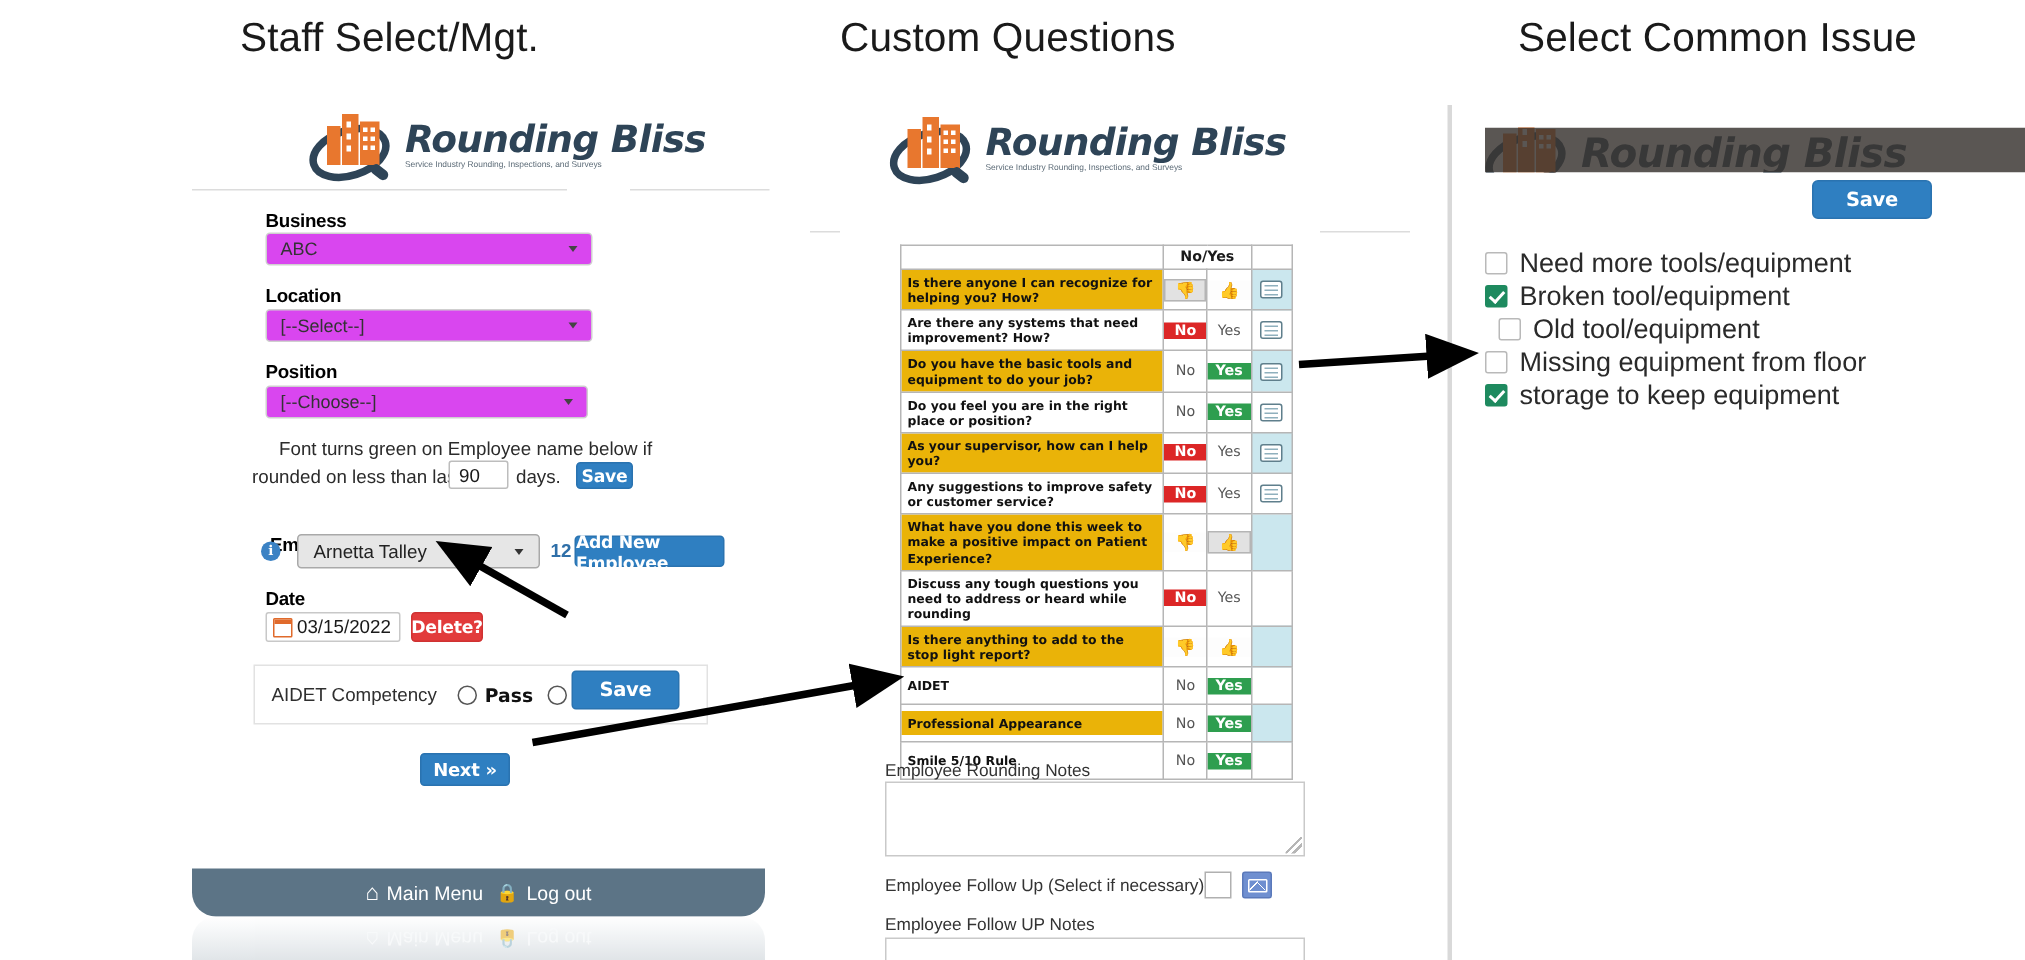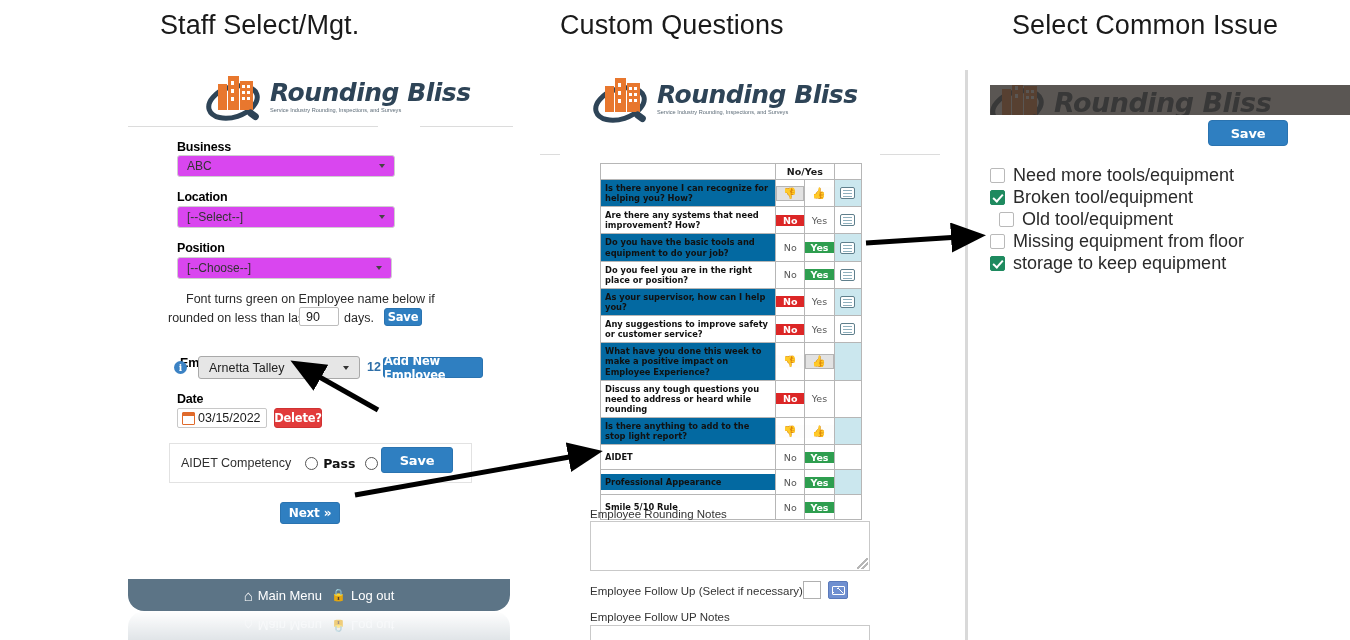--- a/index.html
+++ b/index.html
@@ -131,21 +131,21 @@
   .qtable .c-x{width:22px;}
   .hdr-blank{height:15px;background:#fff;}
   .hdr-ny{
     text-align:center;font-size:9.5px;font-weight:bold;color:#1a1a1a;
     font-family:"DejaVu Sans", sans-serif;background:#fff;
   }
   .qtext{
     font-size:8.3px;font-weight:bold;color:#111;line-height:1.22;
     padding:3px 3px 3px 4px;font-family:"DejaVu Sans", sans-serif;
   }
-  tr.alt .qtext{background:#0369a1;}
+  tr.alt .qtext{background:#eab308;}
   tr.alt td.c-x{background:#cbe7ee;}
   .opt{
     height:100%;display:flex;align-items:center;justify-content:center;
     font-size:9.5px;font-family:"DejaVu Sans", sans-serif;box-sizing:border-box;
   }
   .opt.plain{background:#fff;color:#555;}
   .opt.no-on{background:#dc2626;color:#fff;font-weight:bold;}
   .opt.yes-on{background:#2e9e4f;color:#fff;font-weight:bold;}
   .opt.thumb{background:#fdfdfd;color:#333;font-size:11px;}
   .opt.thumb.sel{background:#e2e2e2;border:1px solid #b5b5b5;}
@@ -446,21 +446,21 @@
             </td>
             <td class="c-y">
               <div class="opt plain" style="height: 100%;">Yes</div>
             </td>
             <td class="c-x">
               <div class="noteicon"></div>
             </td>
           </tr>
           <tr class="alt" style="height: 30px;">
             <td class="c-q">
-              <div class="qtext">What have you done this week to make a positive impact on Employee Experience?</div>
+              <div class="qtext">What have you done this week to make a positive impact on Patient Experience?</div>
             </td>
             <td class="c-n">
               <div class="opt thumb" style="height: 100%;">👎</div>
             </td>
             <td class="c-y">
               <div class="opt thumb sel" style="height: 100%;">👍</div>
             </td>
             <td class="c-x"></td>
           </tr>
           <tr style="height: 30px;">

